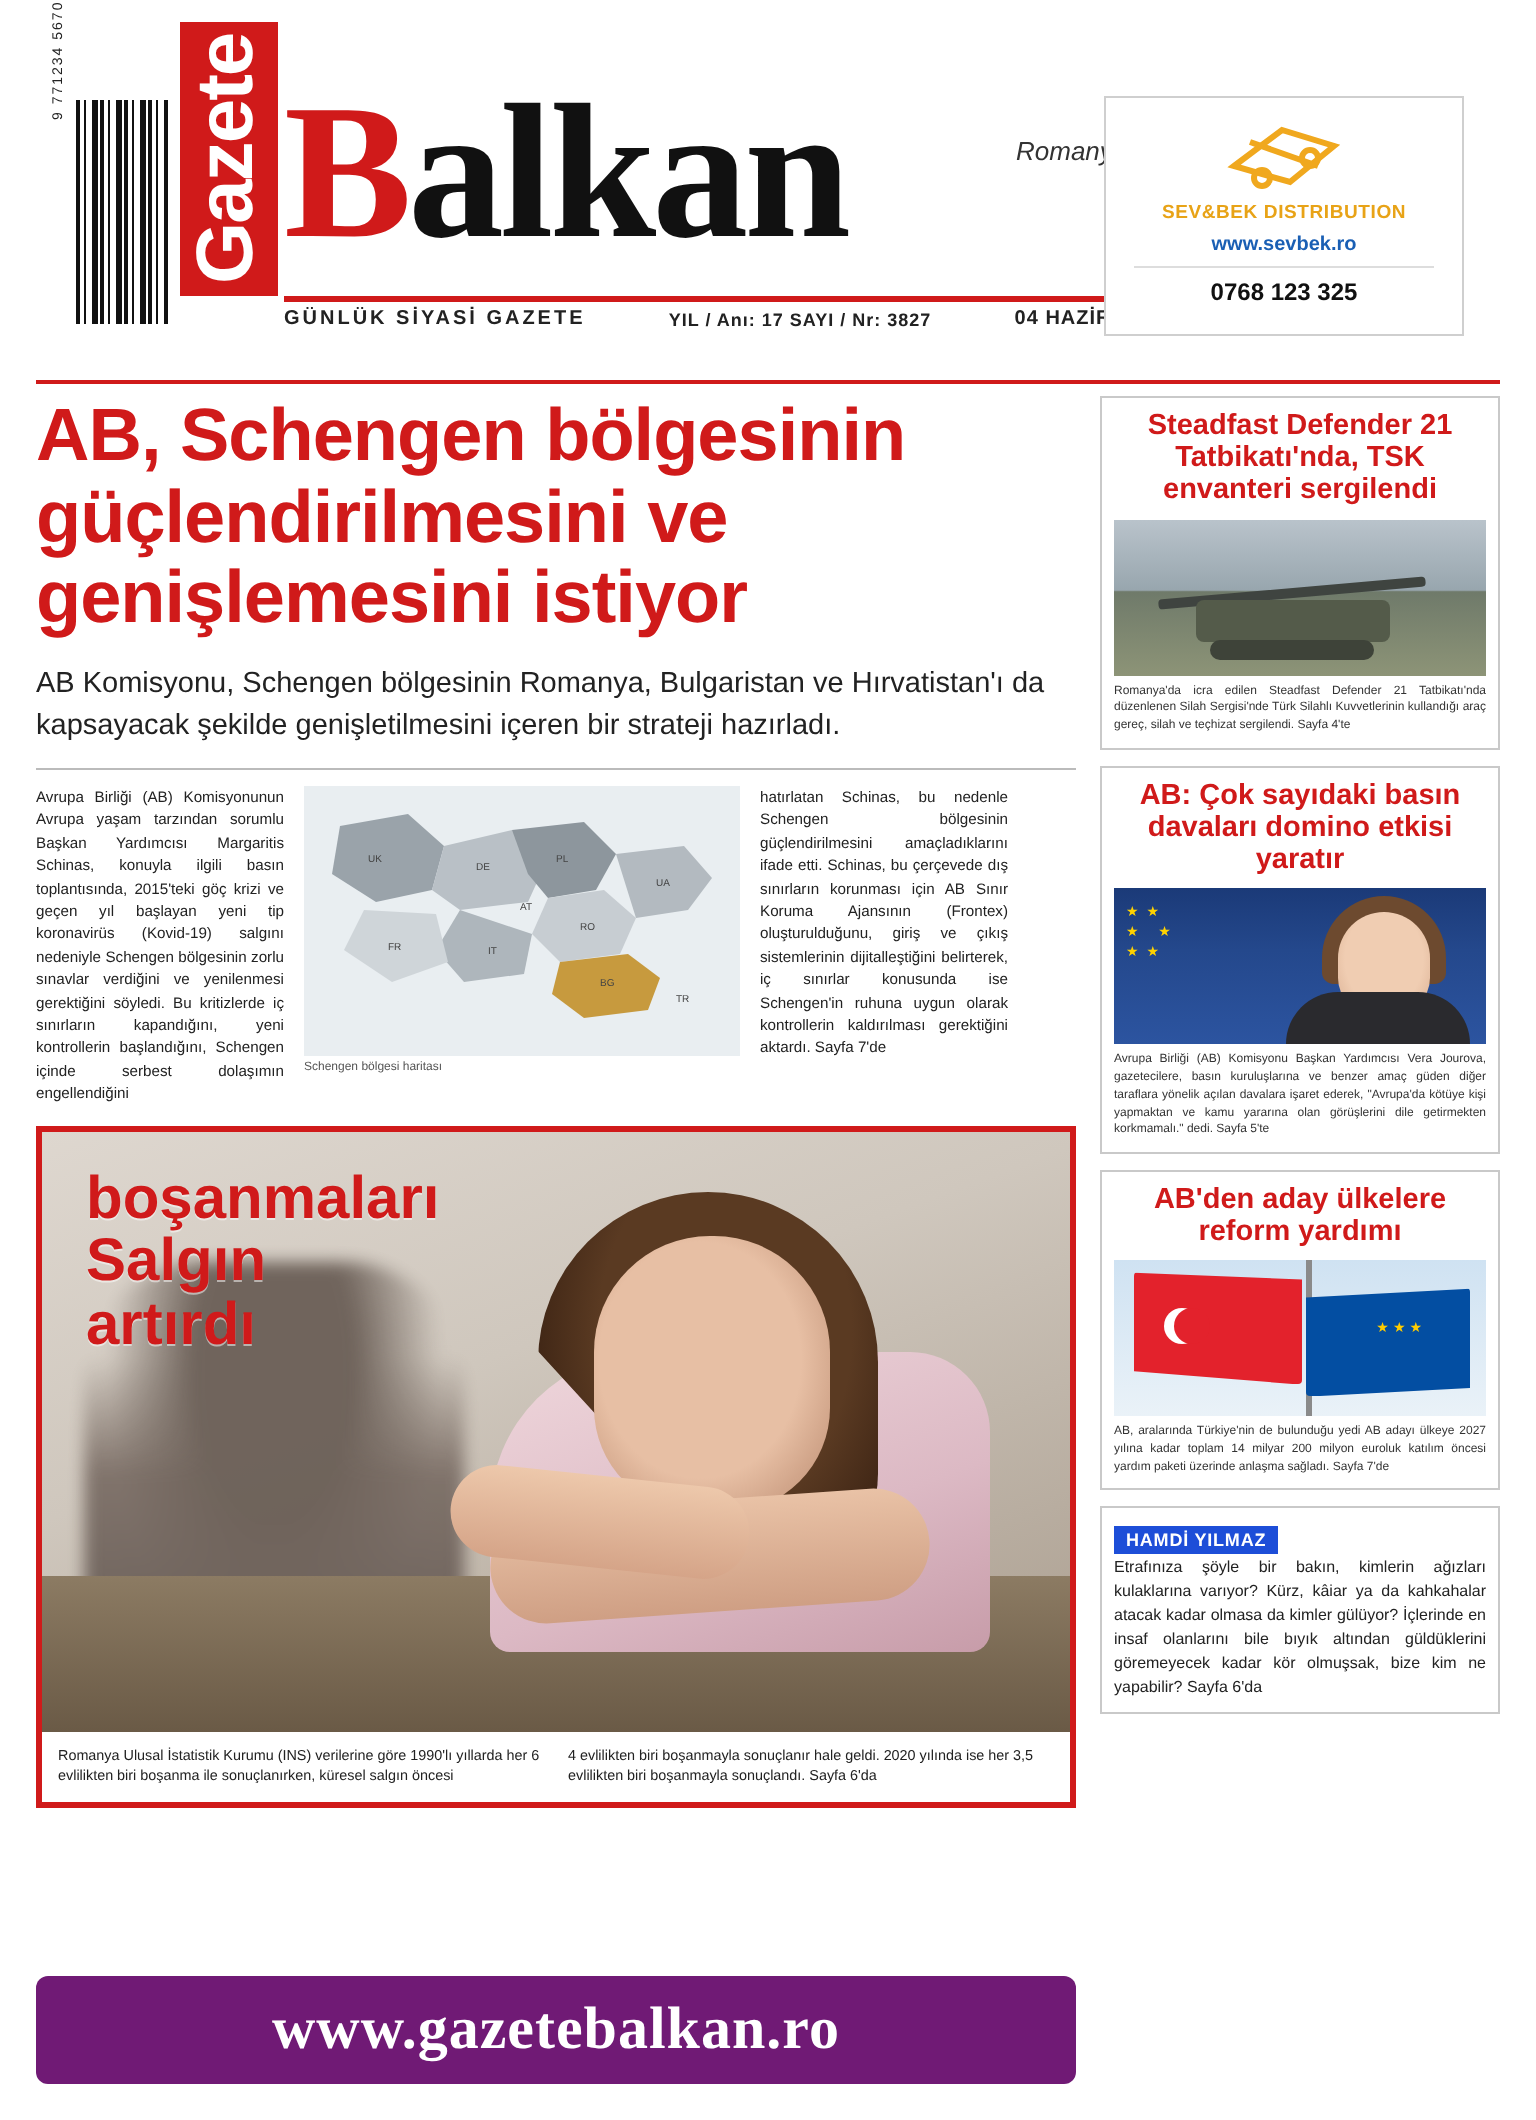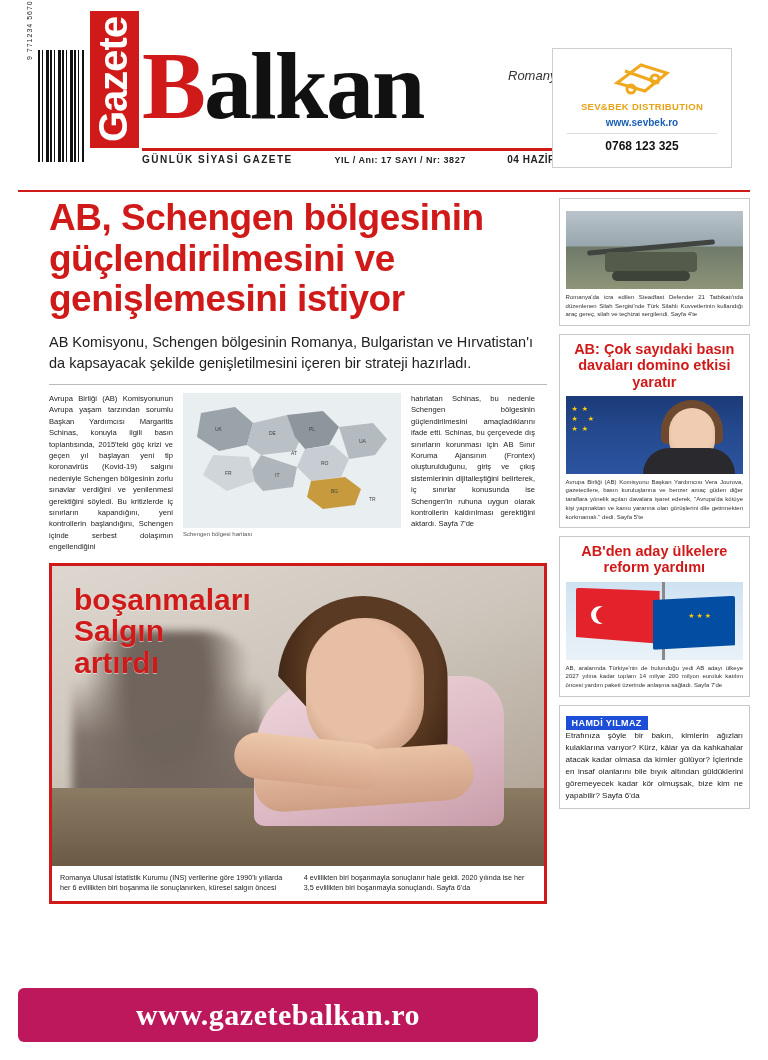--- a/index.html
+++ b/index.html
@@ -74,21 +74,21 @@
   .ad-logo svg { width: 62px; height: 40px; }
   .ad-name { font-size: 9.5px; font-weight: bold; color: #e8a317; letter-spacing: .3px; }
   .ad-url { font-size: 10px; font-weight: bold; color: #1a5fb4; margin-top: 5px; }
   .ad-divider { width: 150px; height: 1px; background: #ddd; margin: 5px auto; }
   .ad-phone { font-size: 12px; font-weight: bold; color: #111; }
 
   .top-rule { position: absolute; left: 18px; right: 18px; top: 190px; height: 2px; background: #d01a1a; }
 
   
   .content { position: absolute; left: 18px; top: 198px; width: 732px; display: flex; gap: 12px; }
-  .col-left { width: 520px; margin-left: 31px; }
+  .col-left { width: 520px; }
   .col-right { width: 200px; }
 
   
   .headline {
     color: #d01a1a; font-weight: bold;
     font-size: 37px; line-height: 1.1;
     letter-spacing: -.5px;
   }
   .standfirst {
     margin-top: 12px; font-size: 14.5px; line-height: 1.45;
@@ -157,21 +157,21 @@
     position: absolute; left: 22px; top: 18px;
     color: #d01a1a; font-weight: bold; font-size: 30px; line-height: 1.05;
     text-shadow: 0 1px 0 rgba(255,255,255,.5);
   }
   .photo-cap { display: flex; gap: 12px; padding: 7px 8px 8px; background: #fff; font-size: 7.2px; line-height: 1.45; color: #222; }
   .photo-cap div { width: 50%; }
 
   
   .web-bar {
     position: absolute; left: 18px; bottom: 18px; width: 520px; height: 54px;
-    background: #be185d; border-radius: 6px;
+    background: #701a75; border-radius: 6px;
     display: flex; align-items: center; justify-content: center;
   }
   .web-bar span {
     color: #fff; font-weight: bold; font-size: 30px; letter-spacing: .5px;
     font-family: "Liberation Serif", serif;
   }
 
   
   .rc-box { border: 1px solid #c9c9c9; padding: 6px; margin-bottom: 8px; background: #fff; }
   .rc-head { color: #d01a1a; font-weight: bold; font-size: 14.5px; line-height: 1.12; text-align: center; }
@@ -337,20 +337,21 @@
         <div class="photo-cap">
           <div>Romanya Ulusal İstatistik Kurumu (INS) verilerine göre 1990'lı yıllarda her 6 evlilikten biri boşanma ile sonuçlanırken, küresel salgın öncesi</div>
           <div>4 evlilikten biri boşanmayla sonuçlanır hale geldi. 2020 yılında ise her 3,5 evlilikten biri boşanmayla sonuçlandı. Sayfa 6'da</div>
         </div>
       </div>
     </div>
 
     <div class="col-right">
 
       <div class="rc-box">
+        <div class="rc-head">Steadfast Defender 21 Tatbikatı'nda, TSK envanteri sergilendi</div>
         <div class="rc-img img-tank">
           <div class="barrel"></div>
           <div class="body"></div>
           <div class="wheel"></div>
         </div>
         <div class="rc-cap">Romanya'da icra edilen Steadfast Defender 21 Tatbikatı'nda düzenlenen Silah Sergisi'nde Türk Silahlı Kuvvetlerinin kullandığı araç gereç, silah ve teçhizat sergilendi. Sayfa 4'te</div>
       </div>
 
       <div class="rc-box">
         <div class="rc-head">AB: Çok sayıdaki basın davaları domino etkisi yaratır</div>

